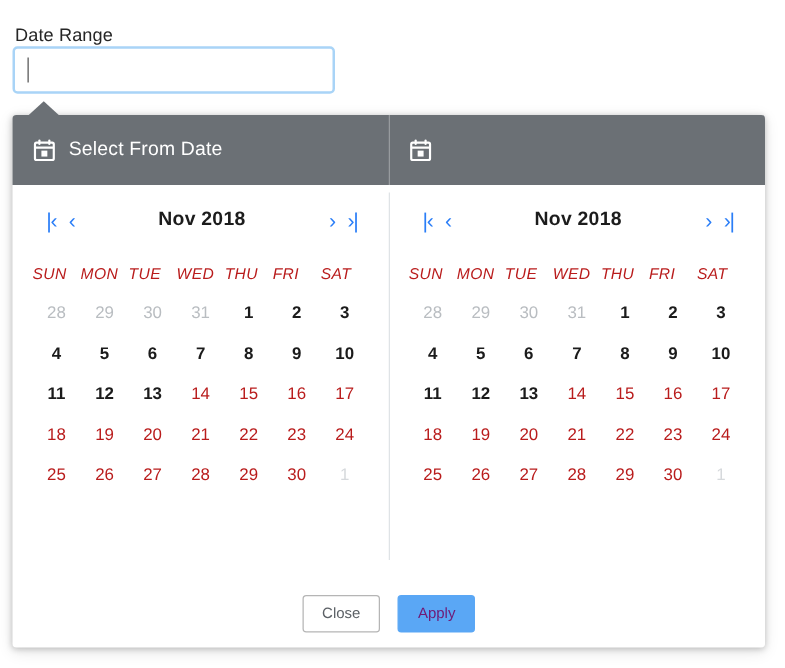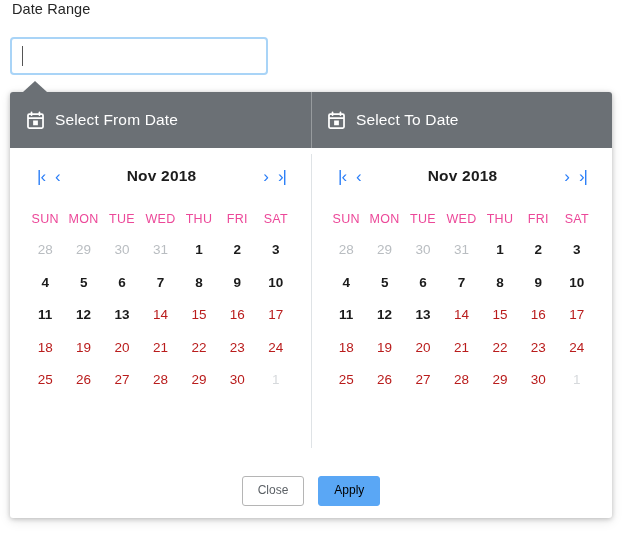--- a/index.html
+++ b/index.html
@@ -17,21 +17,21 @@
     position: relative;
     width: 628px;
     height: 534px;
     background: #ffffff;
   }
 
   
   .field-label {
     position: absolute;
     left: 12px;
-    top: 0;
+    top: 20px;
     font-size: 14.5px;
     color: #262626;
     line-height: 18px;
     letter-spacing: 0.1px;
   }
 
   
   .input-wrap {
     position: absolute;
     left: 10px;
@@ -168,26 +168,26 @@
     white-space: nowrap;
   }
 
   
   .grid {
     display: grid;
     grid-template-columns: repeat(7, 1fr);
     padding: 0 2px;
   }
   .dow {
-    text-align: center;
     font-size: 12.5px;
-    color: #ec4899;
+    color: #b91c1c;
     height: 30px;
     line-height: 30px;
     letter-spacing: 0.3px;
+    font-style: italic;
   }
   .day {
     text-align: center;
     height: 32.5px;
     line-height: 32.5px;
     font-size: 13.5px;
     cursor: pointer;
     user-select: none;
   }
   .day.enabled   { color: #1b1b1b; font-weight: bold; }
@@ -212,21 +212,21 @@
     line-height: 1.1;
   }
   .btn-close {
     background: #ffffff;
     border: 1px solid #b5b5b5;
     color: #5c6166;
   }
   .btn-apply {
     background: #5aa7f5;
     border: 1px solid #5aa7f5;
-    color: #000000;
+    color: #701a75;
   }
 
   .shortcuts {
     height: 46px;
     display: flex;
     align-items: center;
     justify-content: center;
     gap: 22px;
   }
   .shortcut-link {
@@ -266,21 +266,20 @@
       </div>
 
       <div class="header-cell">
         <svg class="cal-icon" viewBox="0 0 24 24">
           <rect x="2.5" y="4" width="19" height="17.5" rx="1.6" fill="none" stroke="#ffffff" stroke-width="2.2"></rect>
           <line x1="2.5" y1="9" x2="21.5" y2="9" stroke="#ffffff" stroke-width="2.2"></line>
           <rect x="9" y="12" width="6" height="6" fill="#ffffff"></rect>
           <line x1="7" y1="1.8" x2="7" y2="5.2" stroke="#ffffff" stroke-width="2.2" stroke-linecap="round"></line>
           <line x1="17" y1="1.8" x2="17" y2="5.2" stroke="#ffffff" stroke-width="2.2" stroke-linecap="round"></line>
         </svg>
-        <span class="header-title">Select To Date</span>
       </div>
     </div>
 
     <div class="cal-body">
 
       <div class="cal-pane">
         <div class="nav-row">
           <button class="nav-btn first">|‹</button>
           <button class="nav-btn">‹</button>
           <span class="nav-spacer"></span>

